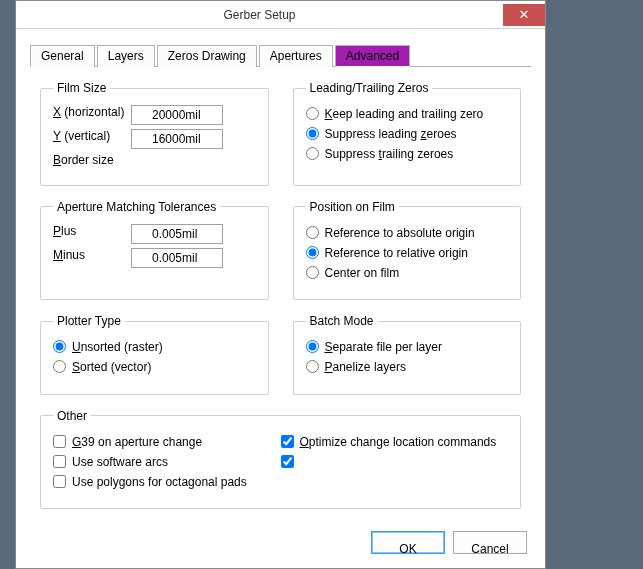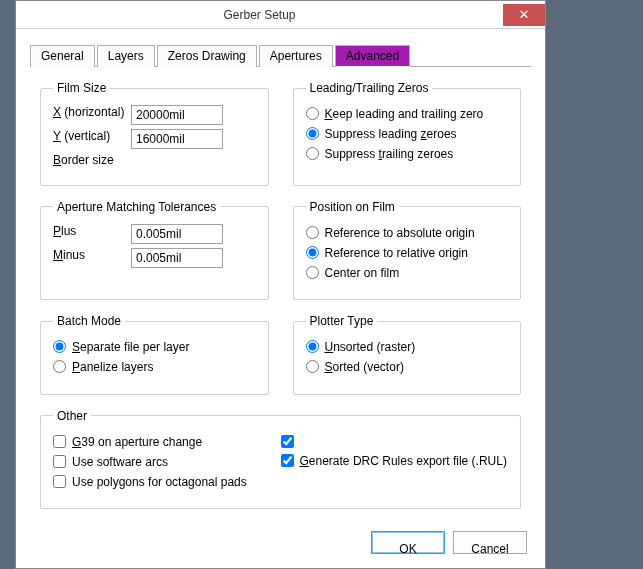--- a/index.html
+++ b/index.html
@@ -86,21 +86,21 @@
     display: flex;
     margin: 4px 0;
   }
   .field-row label {
     width: 78px;
   }
   .field-row input[type=text] {
     width: 92px;
     height: 20px;
     border: 1px solid #a0a0a0;
-    padding: 1px 4px;
+    padding: 1px 20px;
     font-family: inherit;
     font-size: 12px;
   }
   .u { text-decoration: underline; }
   .radio-row, .check-row {
     display: flex;
     align-items: flex-start;
     margin: 6px 0;
     gap: 6px;
   }
@@ -207,40 +207,40 @@
         <input type="radio" name="pos" checked="" style="">
         <span>Reference to relative origin</span>
       </div>
       <div class="radio-row">
         <input type="radio" name="pos" style="">
         <span>Center on film</span>
       </div>
     </fieldset>
 
     <fieldset>
+      <legend>Plotter Type</legend>
+      <div class="radio-row">
+        <input type="radio" name="plot" checked="" style="">
+        <span><span class="u">U</span><span>nsorted (raster)</span></span>
+      </div>
+      <div class="radio-row">
+        <input type="radio" name="plot" style="">
+        <span><span class="u">S</span><span>orted (vector)</span></span>
+      </div>
+    </fieldset>
+
+    <fieldset>
       <legend>Batch Mode</legend>
       <div class="radio-row">
         <input type="radio" name="batch" checked="" style="">
         <span><span class="u">S</span><span>eparate file per layer</span></span>
       </div>
       <div class="radio-row">
         <input type="radio" name="batch" style="">
         <span><span class="u">P</span><span>anelize layers</span></span>
-      </div>
-    </fieldset>
-
-    <fieldset>
-      <legend>Plotter Type</legend>
-      <div class="radio-row">
-        <input type="radio" name="plot" checked="" style="">
-        <span><span class="u">U</span><span>nsorted (raster)</span></span>
-      </div>
-      <div class="radio-row">
-        <input type="radio" name="plot" style="">
-        <span><span class="u">S</span><span>orted (vector)</span></span>
       </div>
     </fieldset>
 
     <fieldset class="other">
       <legend>Other</legend>
       <div class="other-cols">
         <div>
           <div class="check-row">
             <input type="checkbox" style="">
             <span><span class="u">G</span><span>39 on aperture change</span></span>
@@ -250,24 +250,24 @@
             <span>Use software arcs</span>
           </div>
           <div class="check-row">
             <input type="checkbox" style="">
             <span>Use polygons for octagonal pads</span>
           </div>
         </div>
         <div>
           <div class="check-row">
             <input type="checkbox" checked="" style="">
+            <span><span class="u">O</span><span>ptimize change location commands</span></span>
           </div>
           <div class="check-row">
             <input type="checkbox" checked="" style="">
-            <span><span class="u">G</span><span>enerate DRC Rules export file (.RUL)</span></span>
           </div>
         </div>
       </div>
     </fieldset>
 
   </div>
 
   <div class="buttons">
     <button class="btn default">OK</button>
     <button class="btn">Cancel</button>

